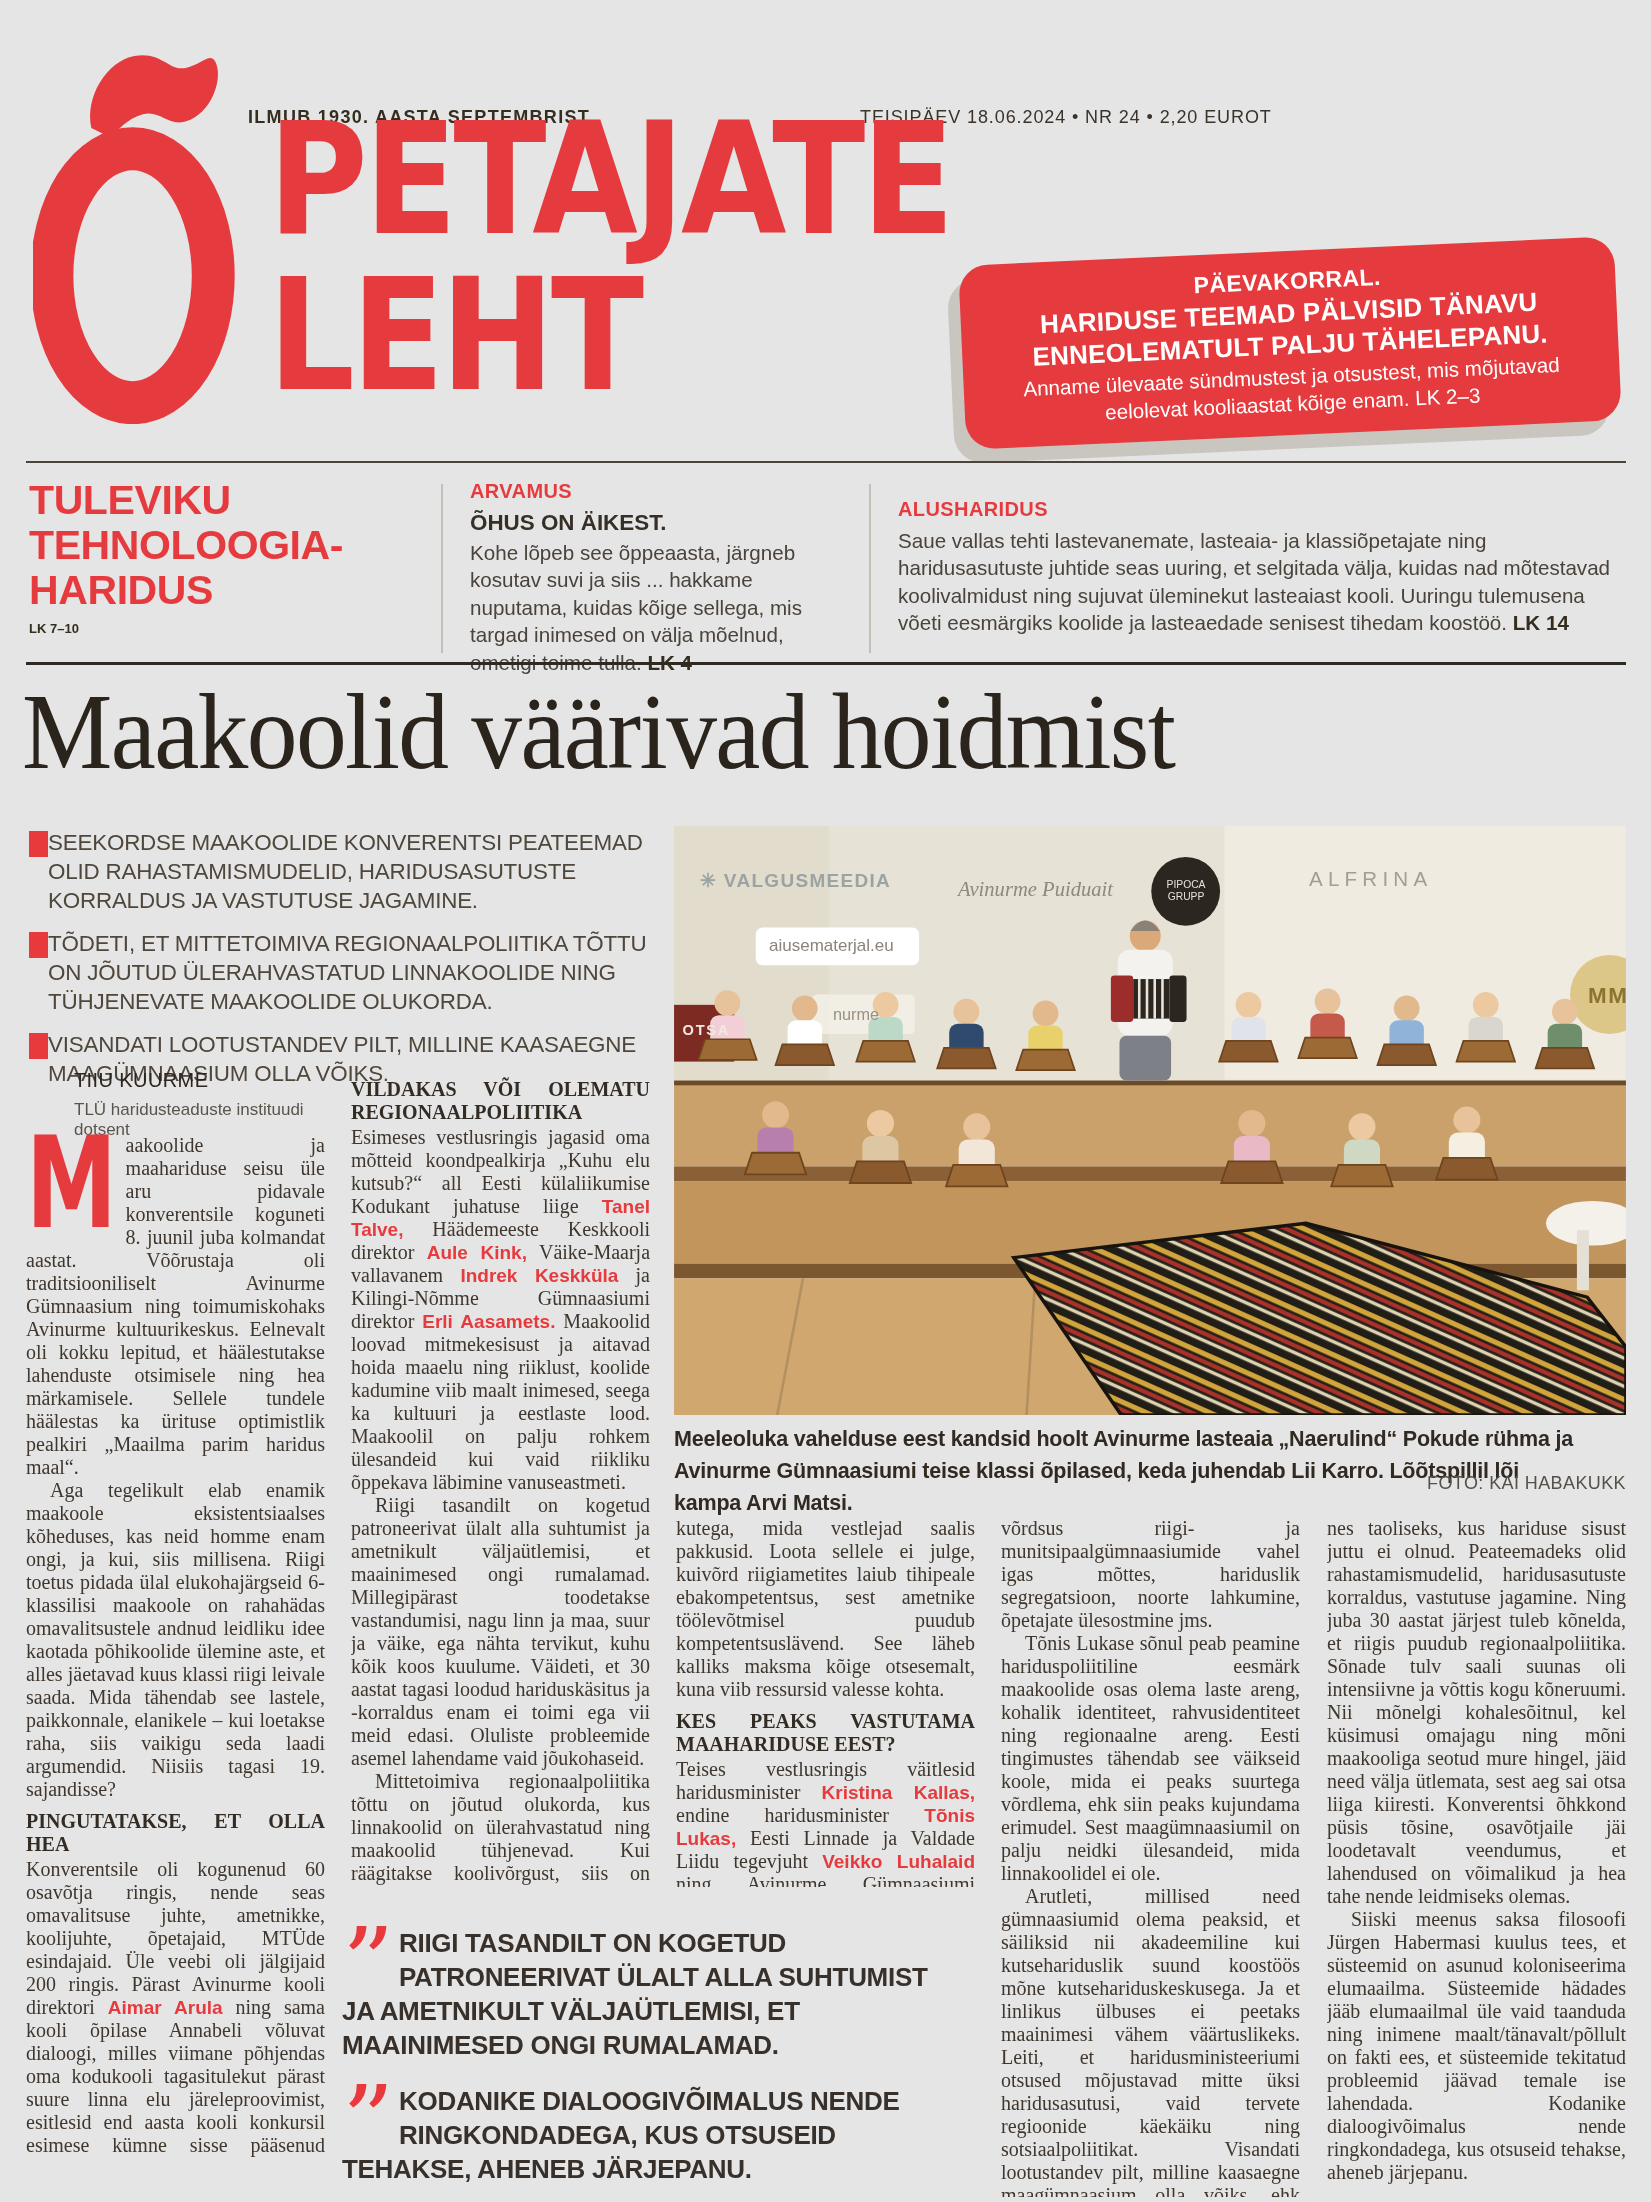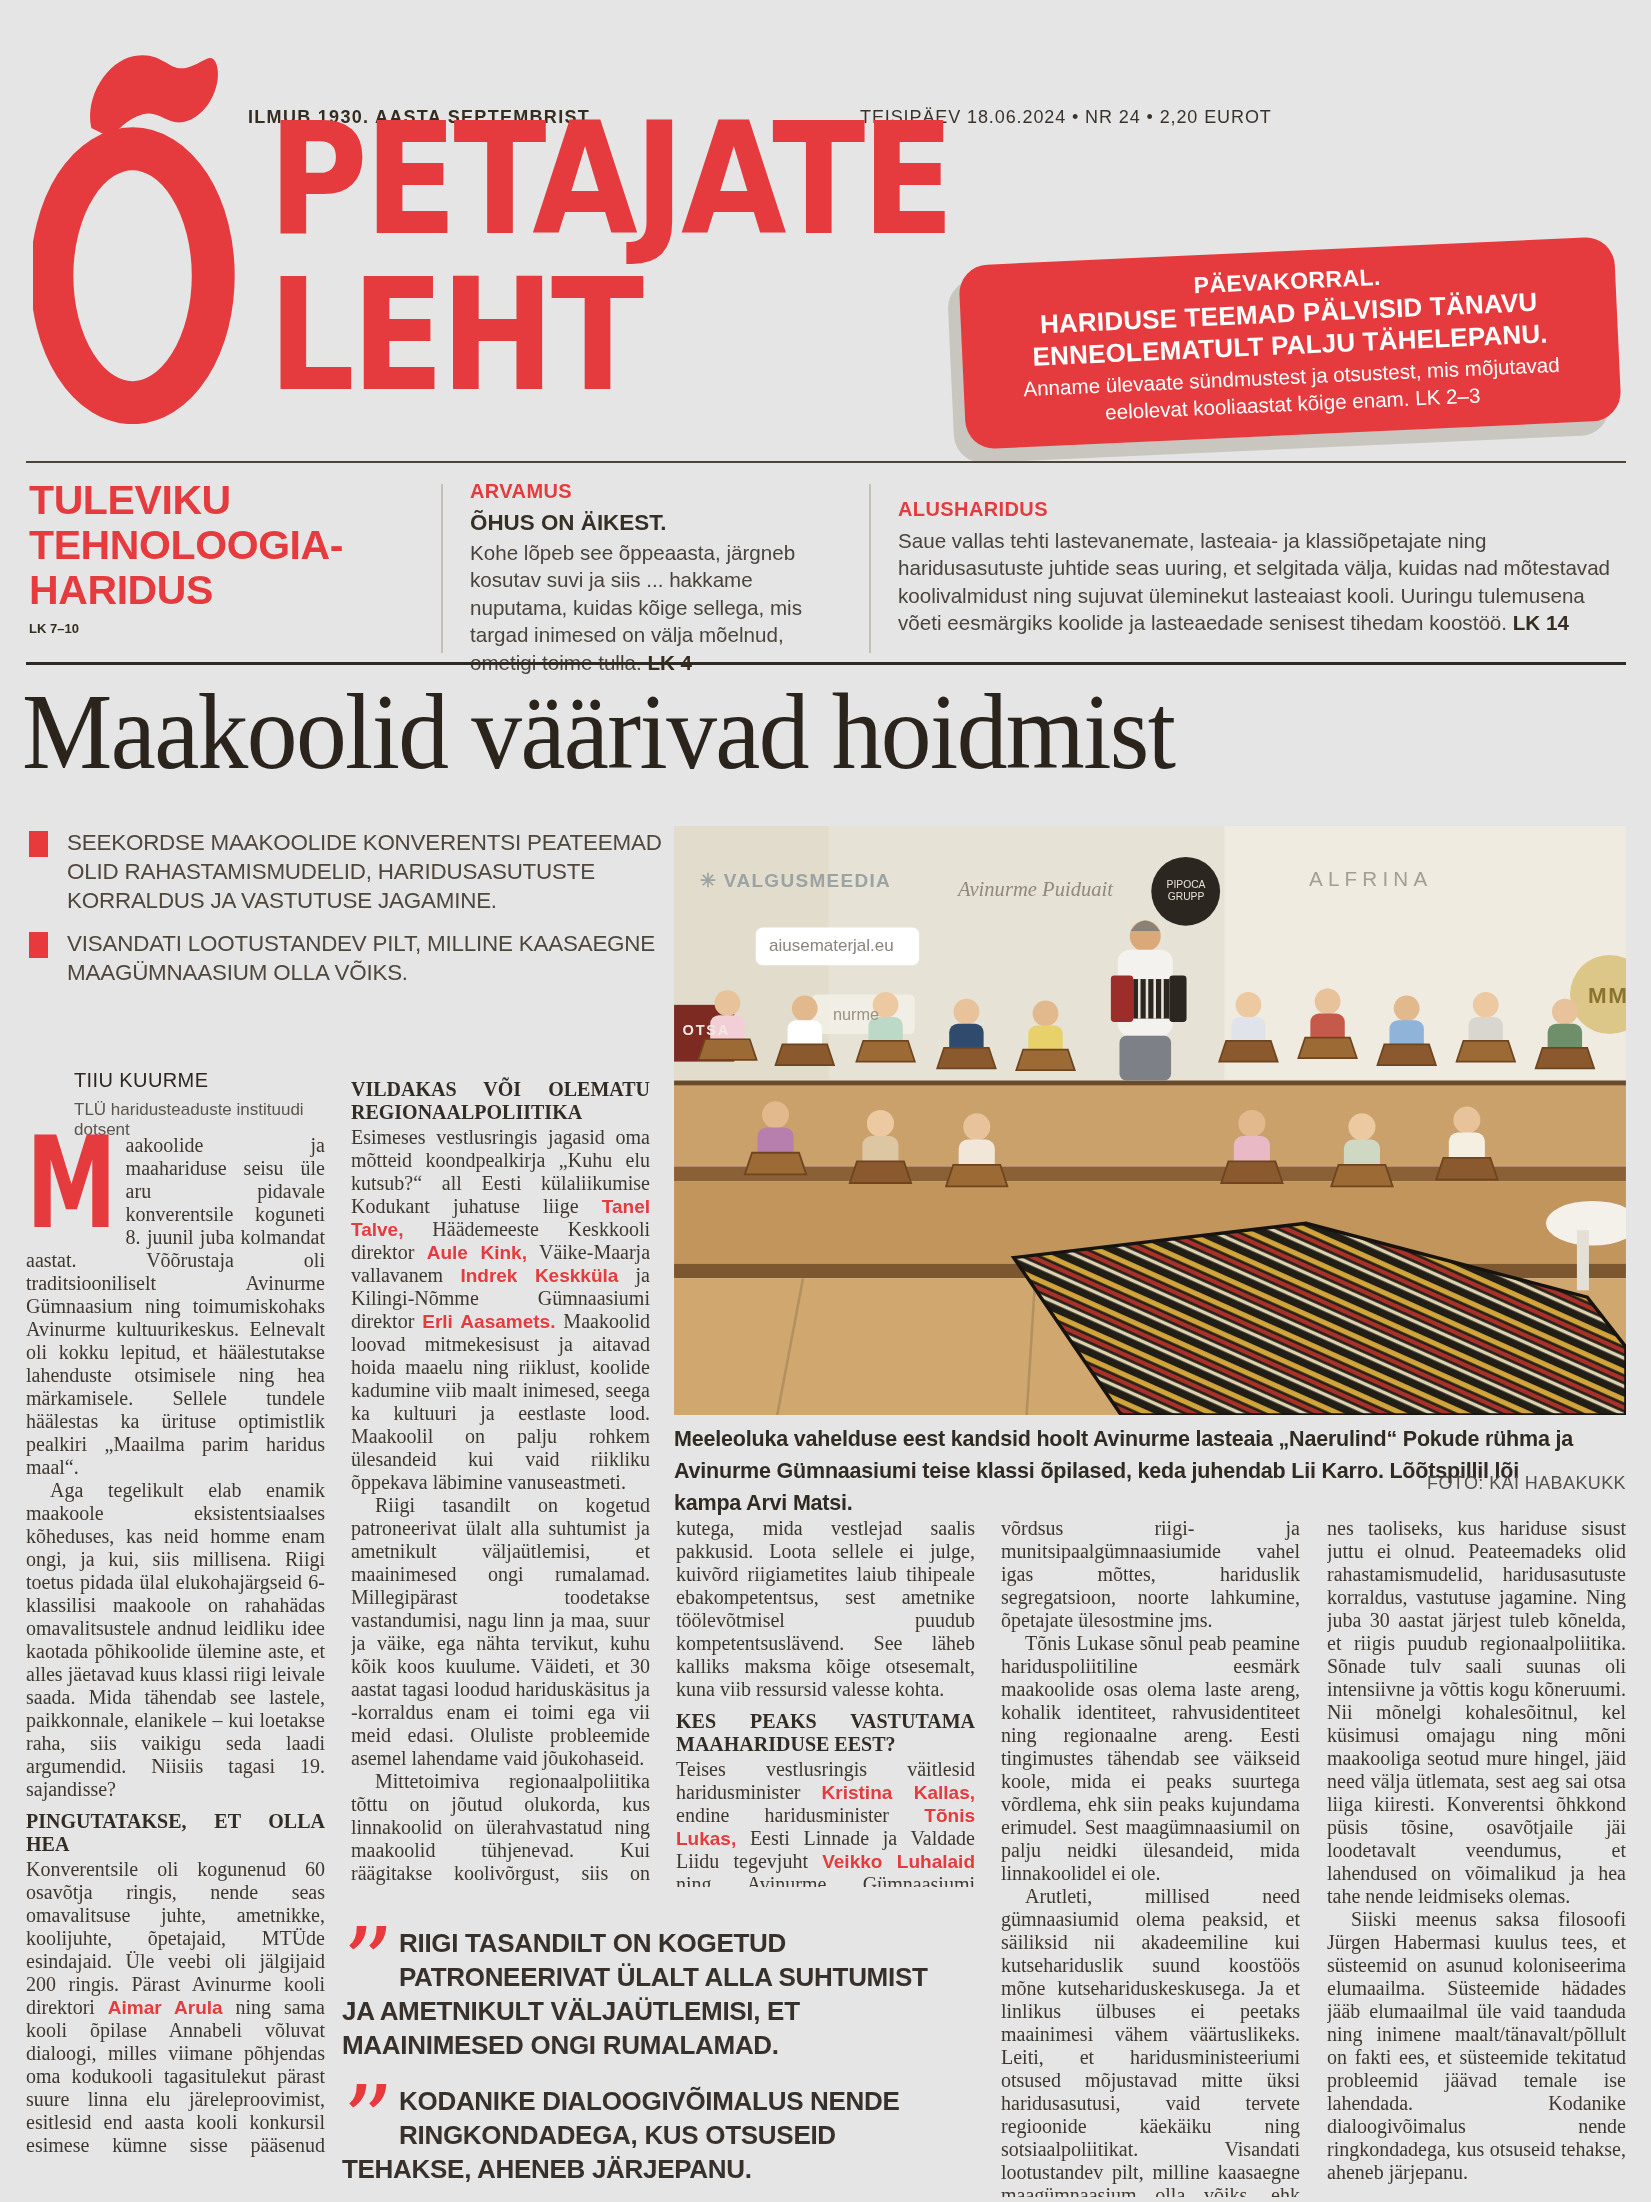--- a/index.html
+++ b/index.html
@@ -34,21 +34,21 @@
   .teaser .lbl{display:block;font-size:20px;font-weight:bold;color:#e63b3e;letter-spacing:0.4px;margin-bottom:3.4px;}
   .teaser .ttl{display:block;font-size:22.4px;font-weight:bold;color:#362f26;margin-bottom:2.6px;}
   .teaser b{color:#352d20;}
   .tzA{left:470px;top:478px;width:382px;}
   .tzB{left:898px;top:496px;width:728px;}
 
   
   .headline{left:22.4px;top:676px;font-family:"Liberation Serif",serif;font-size:108px;line-height:112px;
             color:#2b241d;letter-spacing:-1.7px;transform:scaleX(.94);transform-origin:0 0;white-space:nowrap;font-weight:500;}
   .bullets{left:29px;top:828px;width:644px;}
-  .bullet{display:flex;gap:19px;margin-bottom:13.8px;}
+  .bullet{display:flex;margin-bottom:13.8px;}
   .bullet .sq{flex:0 0 19px;width:19px;height:26px;background:#e8393c;margin-top:3.4px;}
   .bullet .bt{font-size:22.4px;line-height:29px;color:#4f463c;letter-spacing:-0.2px;}
 
   
   .photo{left:674px;top:826px;width:952px;height:589px;overflow:hidden;background:#e6e1d4;}
   .photo svg{display:block;}
   .pl{position:absolute;white-space:nowrap;}
   .caption{left:674px;top:1423px;width:912px;font-size:21.5px;line-height:32px;font-weight:bold;color:#312a22;letter-spacing:-0.2px;}
   .credit{left:1213px;top:1473px;width:413px;text-align:right;font-size:18px;color:#55504a;letter-spacing:0.4px;}
 
@@ -122,20 +122,24 @@
 
   <h1 class="abs headline" style="margin:0;">Maakoolid väärivad hoidmist</h1>
 
   <div class="abs bullets">
     <div class="bullet">
       <span class="sq"></span>
       <span class="bt">SEEKORDSE MAAKOOLIDE KONVERENTSI PEATEEMAD OLID RAHASTAMISMUDELID, HARIDUSASUTUSTE KORRALDUS JA VASTUTUSE JAGAMINE.</span>
     </div>
     <div class="bullet">
       <span class="sq"></span>
+      <span class="bt">TÕDETI, ET MITTETOIMIVA REGIONAALPOLIITIKA TÕTTU ON JÕUTUD ÜLERAHVASTATUD LINNAKOOLIDE NING TÜHJENEVATE MAAKOOLIDE OLUKORDA.</span>
+    </div>
+    <div class="bullet">
+      <span class="sq"></span>
       <span class="bt">VISANDATI LOOTUSTANDEV PILT, MILLINE KAASAEGNE MAAGÜMNAASIUM OLLA VÕIKS.</span>
     </div>
   </div>
 
   <div class="abs photo">
     <svg width="952" height="589" viewBox="0 0 1107 685">
       <defs>
         <pattern id="rug" width="30" height="30" patternTransform="rotate(24)" patternUnits="userSpaceOnUse">
           <rect width="30" height="30" fill="#211d17"></rect>
           <rect y="7" width="30" height="6" fill="#d1a53b"></rect>

